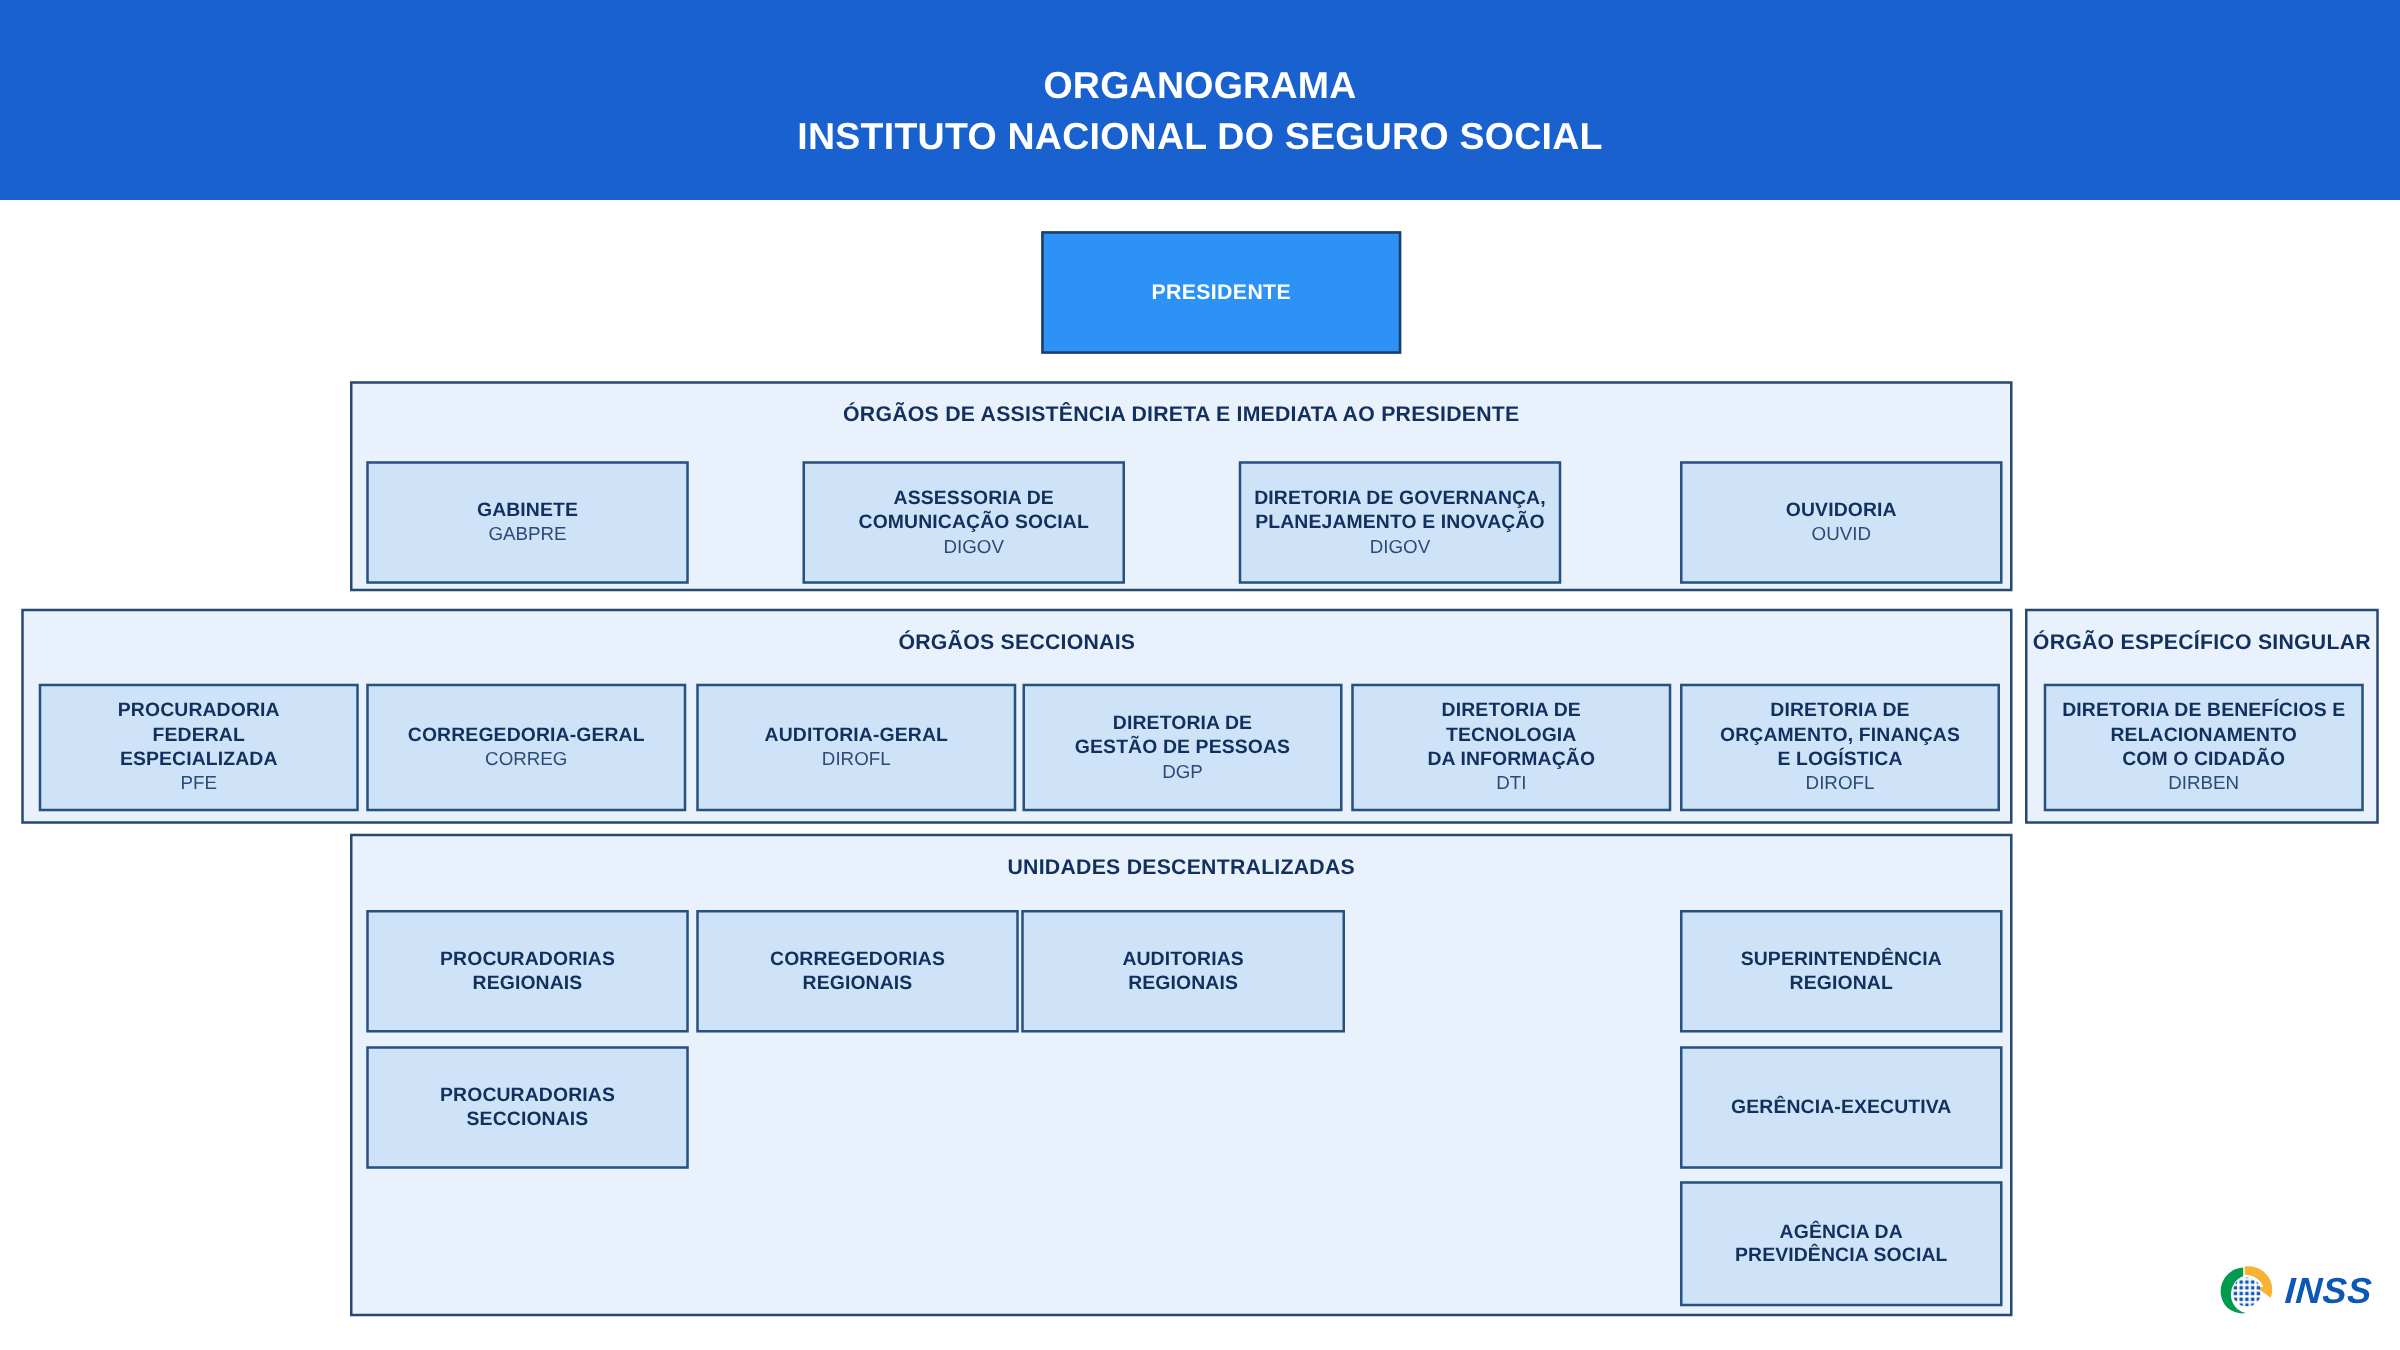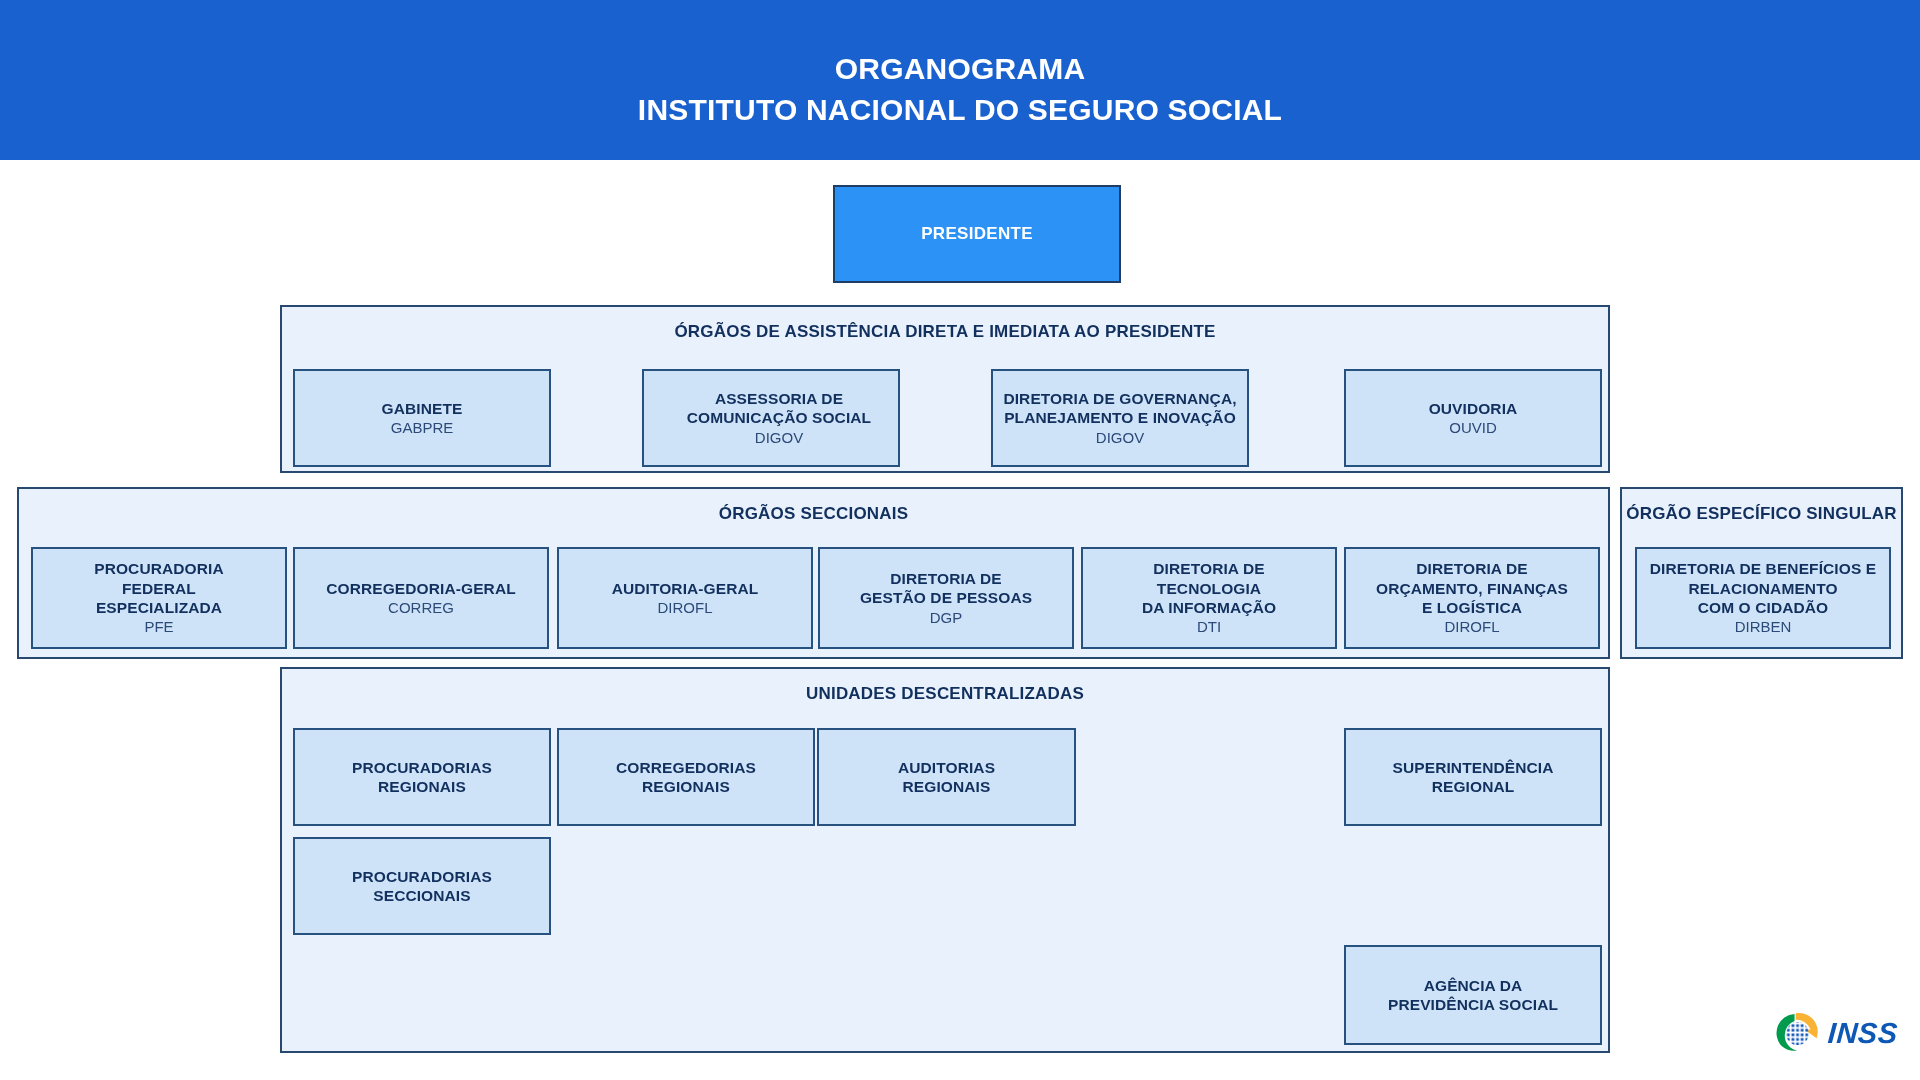--- a/index.html
+++ b/index.html
@@ -163,20 +163,23 @@
     </div>
     <div class="box" style="left:1062px; top:59px; width:258px; height:98px;">
       <div class="box-name">SUPERINTENDÊNCIA
 REGIONAL</div>
     </div>
 
     <div class="box" style="left:11px; top:168px; width:258px; height:98px;">
       <div class="box-name">PROCURADORIAS
 SECCIONAIS</div>
     </div>
+    <div class="box" style="left:1062px; top:168px; width:258px; height:98px;">
+      <div class="box-name">GERÊNCIA-EXECUTIVA</div>
+    </div>
 
     <div class="box" style="left:1062px; top:276px; width:258px; height:100px;">
       <div class="box-name">AGÊNCIA DA
 PREVIDÊNCIA SOCIAL</div>
     </div>
   </section>
 
   <div class="logo">
     <svg width="52" height="46" viewBox="0 0 44 40">
       <defs>

